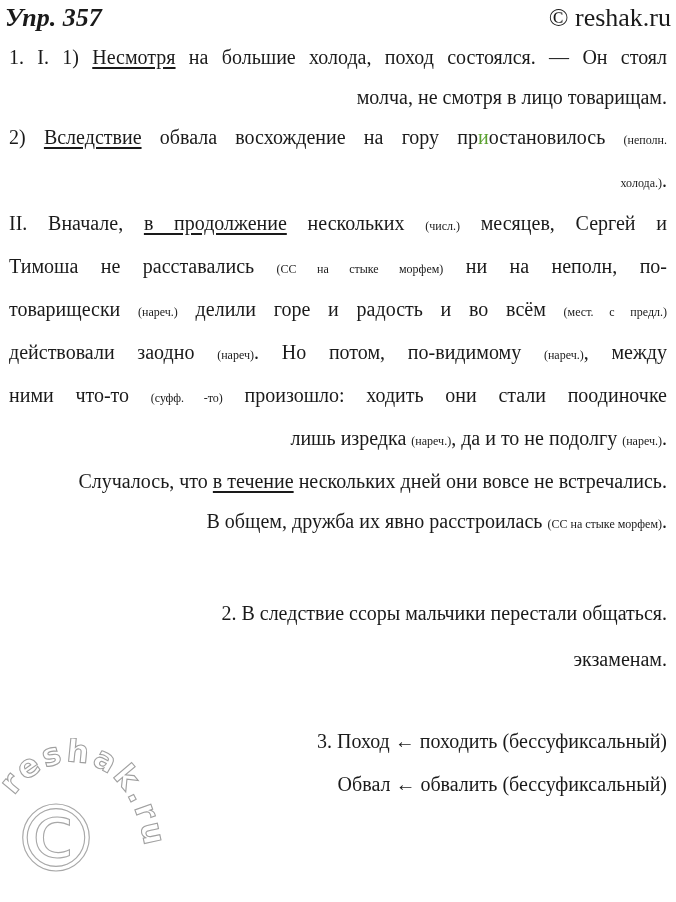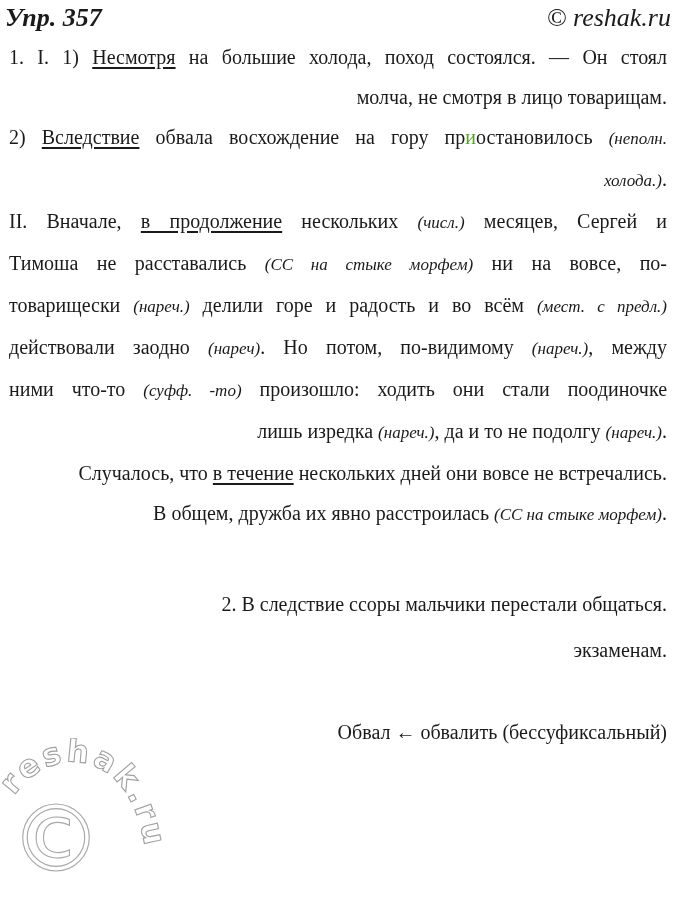--- a/index.html
+++ b/index.html
@@ -13,38 +13,38 @@
   }
   .page { padding: 6px 5px 0 5px; position: relative; }
   .header {
     display: flex;
     justify-content: space-between;
     align-items: baseline;
     font-size: 26px;
     line-height: 24px;
   }
   .header .title { font-weight: bold; font-style: italic; }
-  .header .copyright { font-weight: normal; font-style: italic; }
+  .header .copyright { font-weight: normal; }
 
   .doc-body { font-size: 20px; }
   .block { margin: 4px; }
   .block-0 { margin-top: 7px;  line-height: 40px; }
   .block-1 { margin-top: 46px; line-height: 46px; }
   .block-2 { margin-top: 38px; line-height: 43px; }
 
   .line { text-align: right; }
   .line.j { text-align: justify; text-align-last: justify; }
 
   .seg-n { }
   .seg-u {
     text-decoration: underline;
     text-decoration-thickness: 1.5px;
     text-underline-offset: 3px;
   }
-  .seg-i { font-style: italic; font-size: 17px; }
+  .seg-i { font-size: 12px; }
   .seg-g { color: var(--green, #5aa02f); }
 
   .watermark {
     position: absolute;
     left: 0; top: 738;
     top: 738px;
     pointer-events: none;
   }
 </style>
 </head>
@@ -57,33 +57,34 @@
     <span class="copyright">© reshak.ru</span>
   </div>
 
   <div class="doc-body">
       <div class="block block-0">
         <div class="line j"><span class="seg-n">1. I. 1) </span><span class="seg-u">Несмотря</span><span class="seg-n"> на большие холода, поход состоялся. — Он стоял</span></div>
         <div class="line"><span class="seg-n">молча, не смотря в лицо товарищам.</span></div>
         <div class="line j"><span class="seg-n">2) </span><span class="seg-u">Вследствие</span><span class="seg-n"> обвала восхождение на гору пр</span><span class="seg-g">и</span><span class="seg-n">остановилось </span><span class="seg-i">(неполн.</span></div>
         <div class="line"><span class="seg-i">холода.)</span><span class="seg-n">.</span></div>
         <div class="line j"><span class="seg-n">II. Вначале, </span><span class="seg-u">в продолжение</span><span class="seg-n"> нескольких </span><span class="seg-i">(числ.)</span><span class="seg-n"> месяцев, Сергей и</span></div>
-        <div class="line j"><span class="seg-n">Тимоша не расставались </span><span class="seg-i">(СС на стыке морфем)</span><span class="seg-n"> ни на вовсе, по-</span></div>
+        <div class="line j"><span class="seg-n">Тимоша не расставались </span><span class="seg-i">(СС на стыке морфем)</span><span class="seg-n"> ни на неполн, по-</span></div>
         <div class="line j"><span class="seg-n">товарищески </span><span class="seg-i">(нареч.)</span><span class="seg-n"> делили горе и радость и во всём </span><span class="seg-i">(мест. с предл.)</span></div>
         <div class="line j"><span class="seg-n">действовали заодно </span><span class="seg-i">(нареч)</span><span class="seg-n">. Но потом, по-видимому </span><span class="seg-i">(нареч.)</span><span class="seg-n">, между</span></div>
         <div class="line j"><span class="seg-n">ними что-то </span><span class="seg-i">(суфф. -то)</span><span class="seg-n"> произошло: ходить они стали поодиночке</span></div>
         <div class="line"><span class="seg-n">лишь изредка </span><span class="seg-i">(нареч.)</span><span class="seg-n">, да и то не подолгу </span><span class="seg-i">(нареч.)</span><span class="seg-n">.</span></div>
         <div class="line"><span class="seg-n">Случалось, что </span><span class="seg-u">в течение</span><span class="seg-n"> нескольких дней они вовсе не встречались.</span></div>
         <div class="line"><span class="seg-n">В общем, дружба их явно расстроилась </span><span class="seg-i">(СС на стыке морфем)</span><span class="seg-n">.</span></div>
       </div>
       <div class="block block-1">
         <div class="line"><span class="seg-n">2. В следствие ссоры мальчики перестали общаться.</span></div>
         <div class="line"><span class="seg-n">экзаменам.</span></div>
       </div>
       <div class="block block-2">
+        <div class="line"><span class="seg-n">3. Поход ← походить (бессуфиксальный)</span></div>
         <div class="line"><span class="seg-n">Обвал ← обвалить (бессуфиксальный)</span></div>
       </div>
     </div>
 
 </div>
 
 <svg class="watermark" width="230" height="164" viewBox="0 0 230 164" aria-hidden="true">
   <defs>
     <path id="wm-arc" d="M 14 58 C 44 14, 102 10, 130 62 C 142 85, 147 112, 148 142" fill="none"></path>
   </defs>

